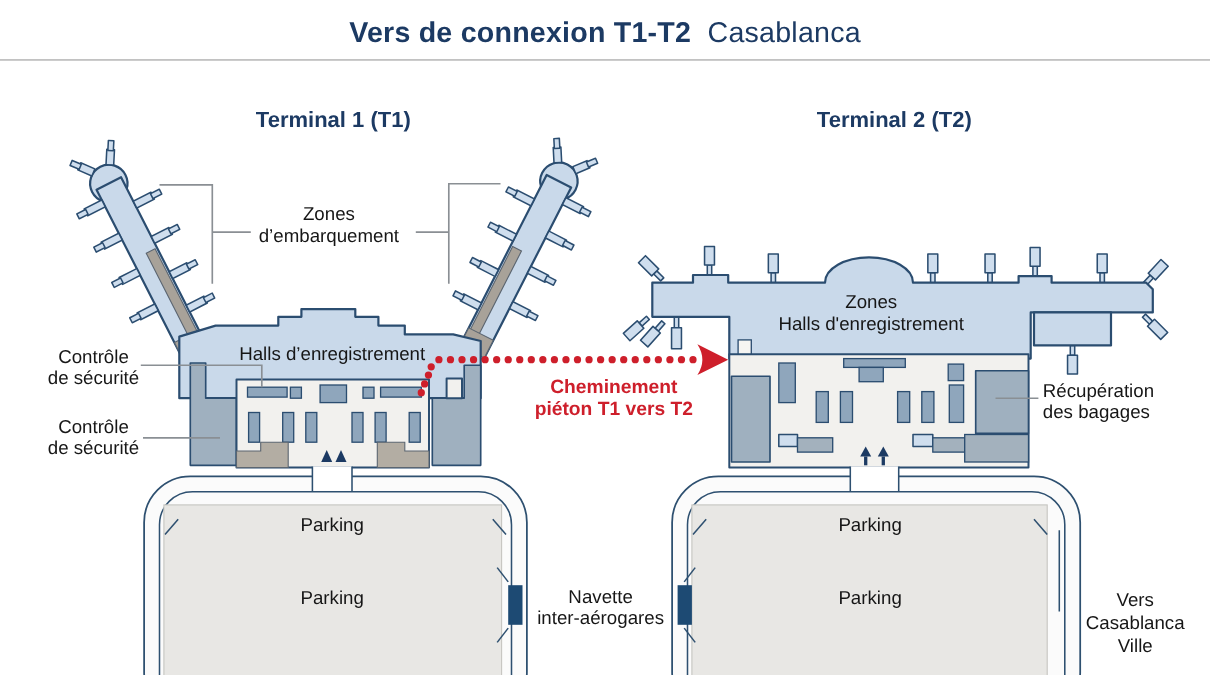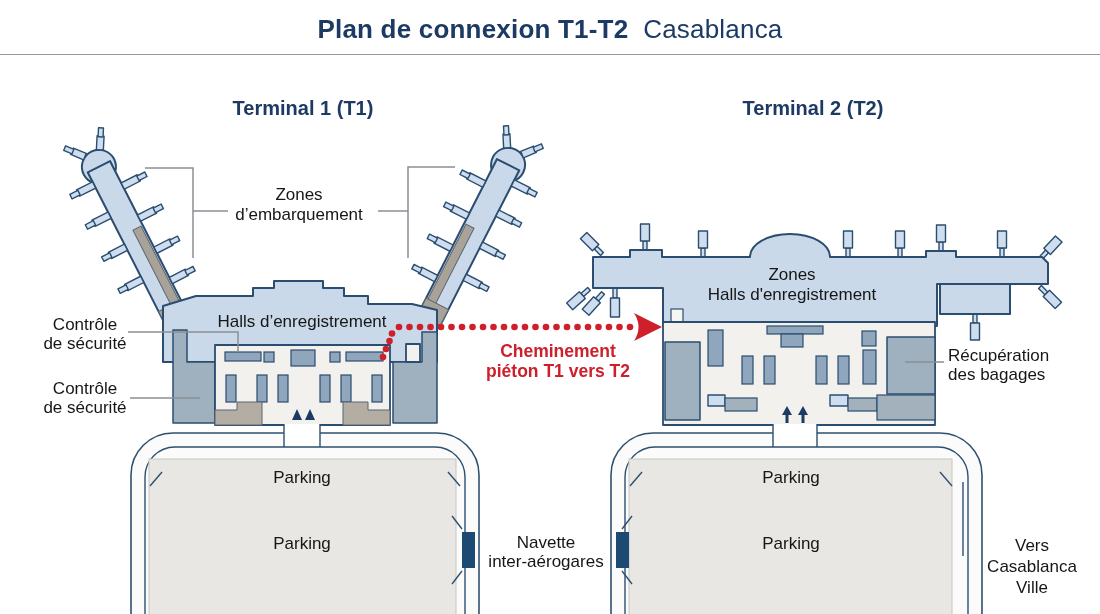--- a/index.html
+++ b/index.html
@@ -36,21 +36,21 @@
   .h2  {font-size:20px;font-weight:bold;fill:#1c3a63;}
   .lbl {font-size:17px;fill:#161616;}
   .redlbl{font-size:17.5px;font-weight:bold;fill:#ce1f2b;}
 </style>
 </head>
 <body>
 
 <div class="canvas">
 
   <div class="title">
-    <span class="bold">Plan de connexion T1-T2</span>
+    <span class="bold">Vers de connexion T1-T2</span>
     <span>&nbsp;</span><span>Casablanca</span>
   </div>
   <div class="divider"></div>
 
   <svg width="1100" height="614" viewBox="0 0 1100 614">
 
     <g>
 
       <g transform="translate(177,320) rotate(-27)">
         <circle class="b" cx="0" cy="-172" r="17"></circle>

